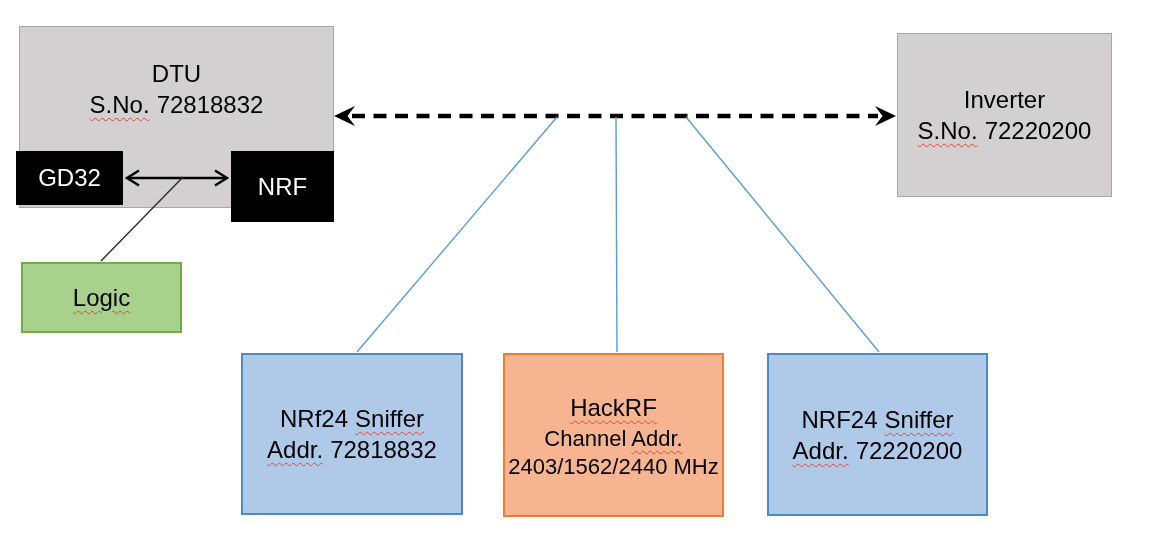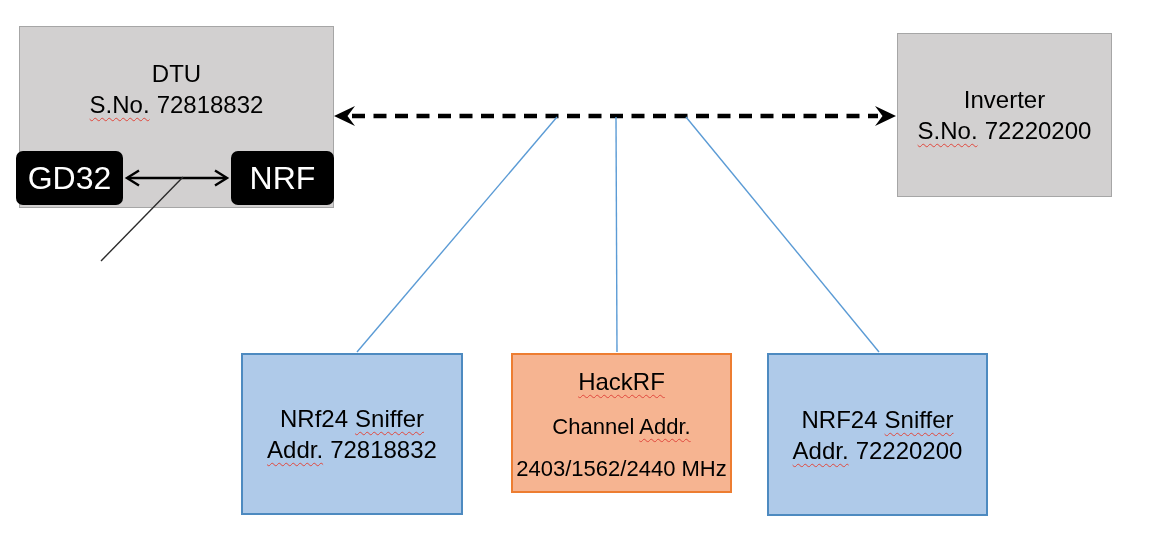--- a/index.html
+++ b/index.html
@@ -18,32 +18,32 @@
   }
   .box{position:absolute;box-sizing:border-box;display:flex;flex-direction:column;
        justify-content:center;align-items:center;text-align:center;}
   .tline{display:flex;justify-content:center;align-items:baseline;column-gap:7px;
          white-space:nowrap;line-height:31px;font-size:24px;}
   .tline.small{font-size:22px;line-height:24px;column-gap:5px;}
   .sq{text-decoration:underline;text-decoration-style:wavy;
       text-decoration-color:var(--squiggle-red);text-decoration-thickness:1px;
       text-underline-offset:4px;}
   .gray{background:var(--box-gray);border:1px solid var(--box-gray-border);}
-  .chip{background:var(--chip-black);color:var(--chip-text);font-size:32px;border-radius:7px;}
+  .chip{background:var(--chip-black);color:var(--chip-text);font-size:24px;}
   .green{background:var(--green-fill);border:2px solid var(--green-border);}
   .blue{background:var(--blue-fill);border:2px solid var(--blue-border);}
   .orange{background:var(--orange-fill);border:2px solid var(--orange-border);}
 
   #dtu-box{left:19px;top:26px;width:315px;height:182px;padding-bottom:56px;}
   #gd32-chip{left:16px;top:151px;width:107px;height:54px;}
-  #nrf-chip{left:231px;top:151px;width:103px;height:54px;}
+  #nrf-chip{left:231px;top:151px;width:103px;height:71px;}
   #inverter-box{left:897px;top:33px;width:215px;height:164px;}
   #logic-box{left:21px;top:262px;width:161px;height:71px;}
   #sniffer-left-box{left:241px;top:353px;width:222px;height:162px;}
-  #hackrf-box{left:503px;top:353px;width:221px;height:140px;row-gap:18px;margin-left:8px;}
+  #hackrf-box{left:503px;top:353px;width:221px;height:164px;row-gap:4px;}
   #sniffer-right-box{left:767px;top:353px;width:221px;height:163px;}
 
   #wires{position:absolute;left:0;top:0;width:1157px;height:543px;z-index:3;pointer-events:none;}
   .dash-shaft{stroke:var(--arrow-black);stroke-width:4.5;stroke-dasharray:13 8.5;fill:none;}
   .stealth{fill:var(--arrow-black);stroke:none;}
   .chip-arrow{stroke:var(--arrow-black);stroke-width:2.4;fill:none;stroke-linejoin:miter;}
   .thin-black{stroke:#2b2b2b;stroke-width:1.4;fill:none;}
   .blue-line{stroke:var(--connector-blue);stroke-width:1.4;fill:none;}
 </style>
 </head>
@@ -66,20 +66,25 @@
   </div>
 
   <div class="box gray" id="inverter-box">
     <div class="tline">Inverter</div>
     <div class="tline">
       <span class="sq">S.No.</span>
       <span>72220200</span>
     </div>
   </div>
 
+  <div class="box green" id="logic-box">
+    <div class="tline">
+      <span class="sq">Logic</span>
+    </div>
+  </div>
 
   <div class="box blue" id="sniffer-left-box">
     <div class="tline">
       <span>NRf24</span>
       <span class="sq">Sniffer</span>
     </div>
     <div class="tline">
       <span class="sq">Addr.</span>
       <span>72818832</span>
     </div>

